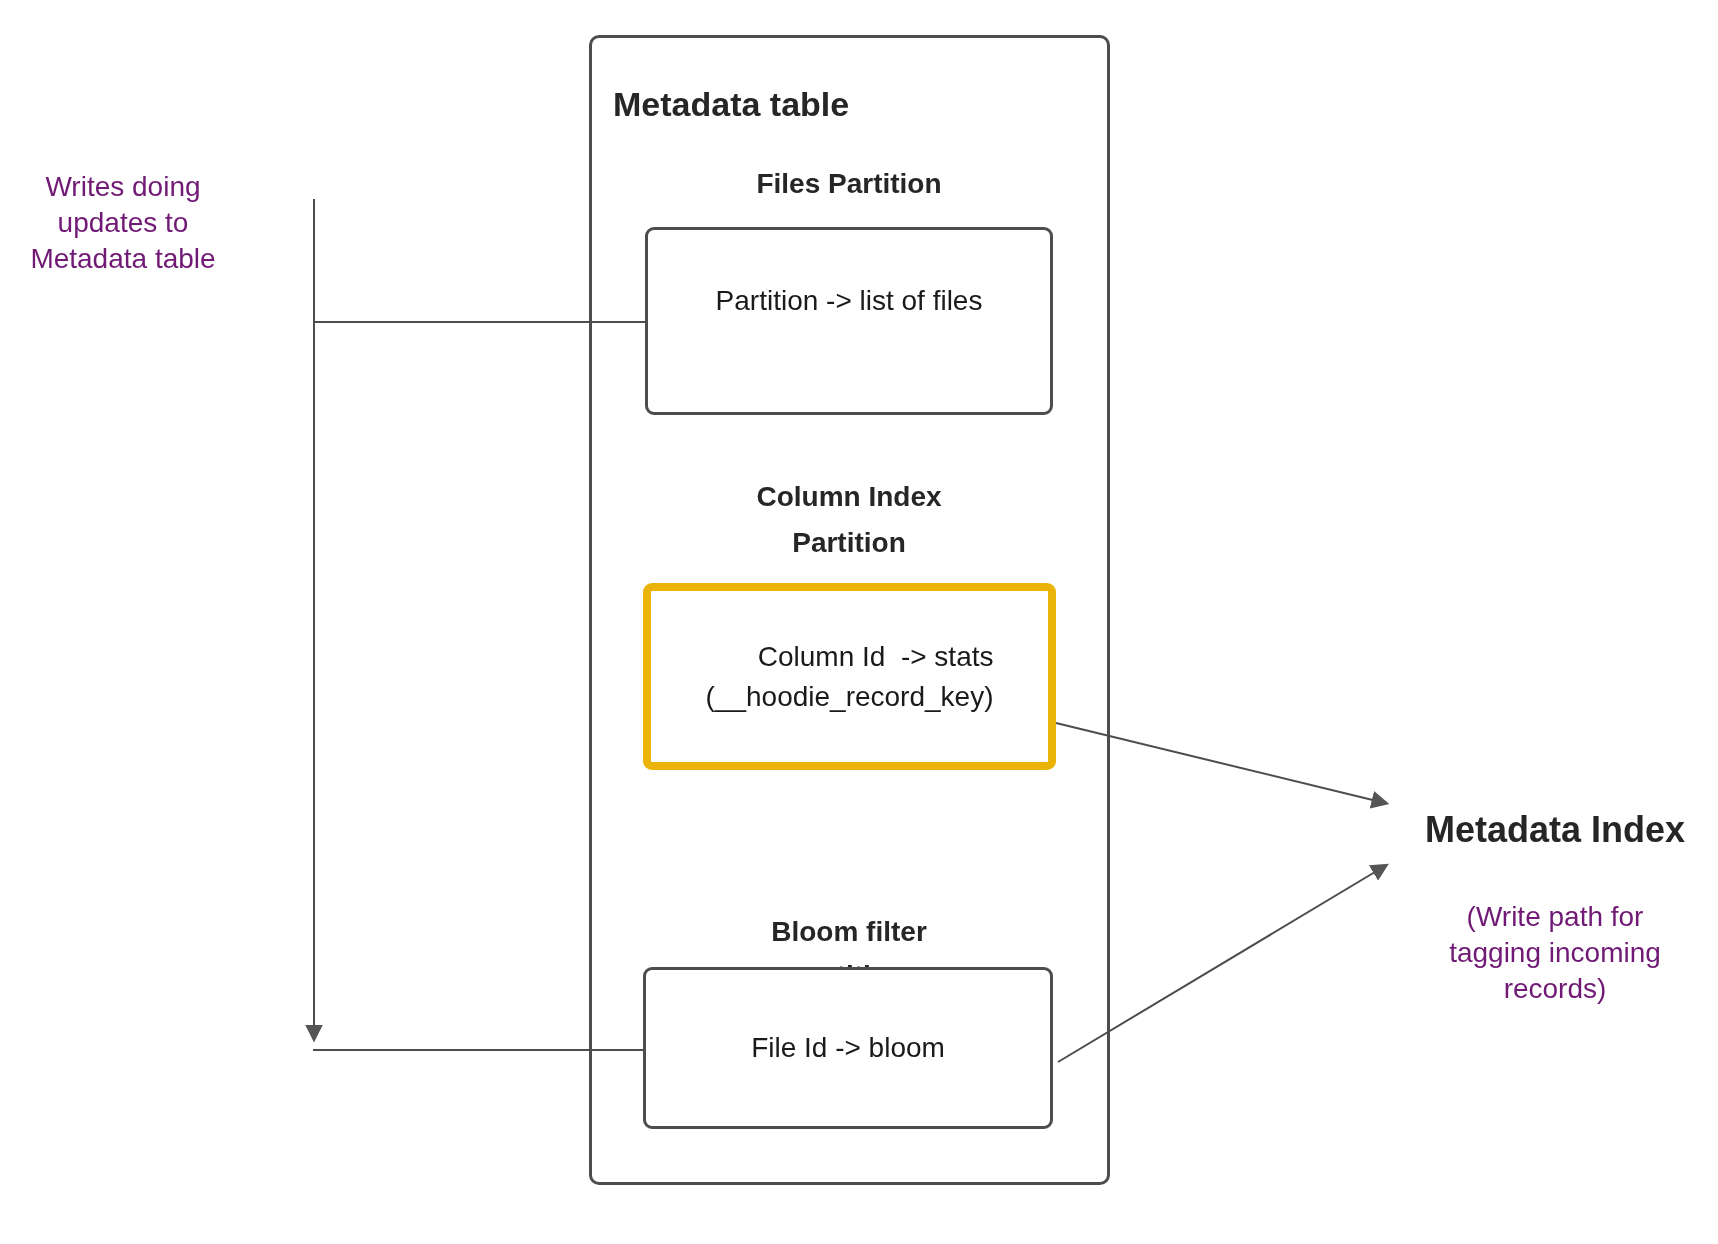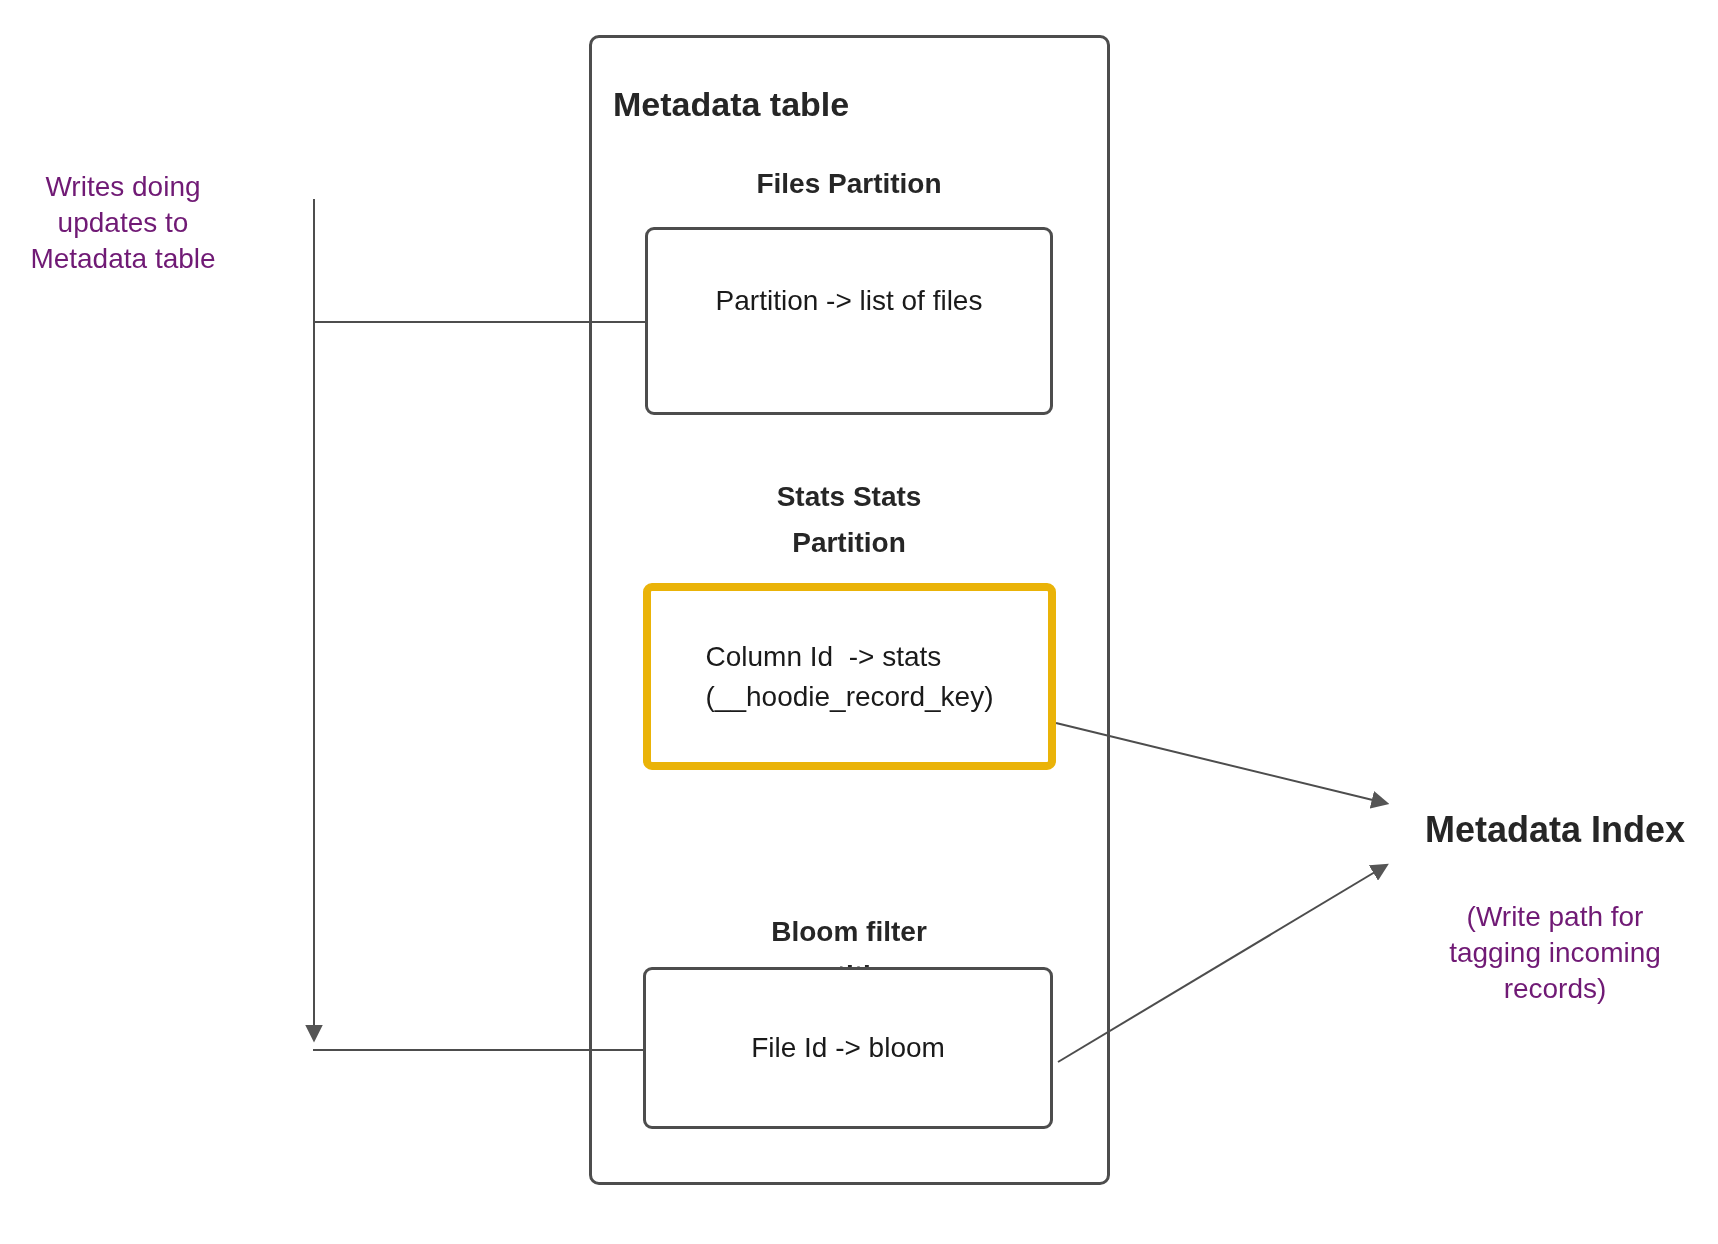--- a/index.html
+++ b/index.html
@@ -27,21 +27,21 @@
     box-sizing: border-box;
   }
   .inner-box {
     border: 3px solid #4d4d4d;
     border-radius: 9px;
     background: #ffffff;
     box-sizing: border-box;
     display: flex;
     align-items: center;
     justify-content: center;
-    text-align: left;
+    text-align: right;
     font-size: 28px;
     line-height: 40px;
   }
   .inner-box.strong { border: 8px solid #eab308; }
   .heading {
     font-weight: bold;
     font-size: 28px;
     text-align: center;
     color: #262626;
   }
@@ -82,21 +82,21 @@
 
   <div class="abs outer-box" style="left:589px; top:35px; width:521px; height:1150px;"></div>
 
   <div class="abs title" style="left:613px; top:84px;">Metadata table</div>
 
   <div class="abs heading multiline" style="left:645px; top:161px; width:408px; line-height:46px;">Files Partition</div>
   <div class="abs inner-box" style="left:645px; top:227px; width:408px; height:188px; padding-bottom:40px;">
     <span class="multiline">Partition -&gt; list of files</span>
   </div>
 
-  <div class="abs heading multiline" style="left:645px; top:474px; width:408px; line-height:46px;">Stats Stats
+  <div class="abs heading multiline" style="left:645px; top:474px; width:408px; line-height:46px;">Column Index
 Partition</div>
   <div class="abs inner-box strong" style="left:643px; top:583px; width:413px; height:187px;">
     <span class="multiline">Column Id  -&gt; stats
 (__hoodie_record_key)</span>
   </div>
 
   <div class="abs heading multiline" style="left:645px; top:910px; width:408px; line-height:44px;">Bloom filter
 partition</div>
   <div class="abs inner-box" style="left:643px; top:967px; width:410px; height:162px;">
     <span class="multiline">File Id -&gt; bloom</span>

